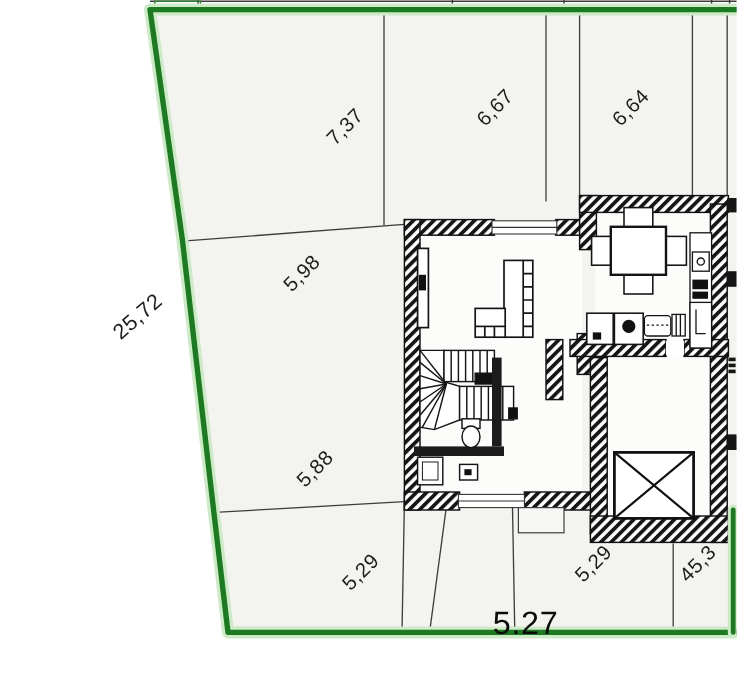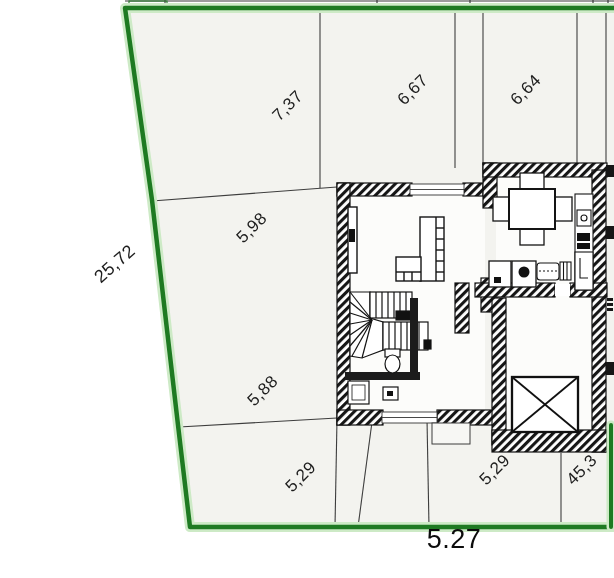--- a/index.html
+++ b/index.html
@@ -30,21 +30,21 @@
   
   .p-bnd{left:115px;top:264px;}
   .p-t1{left:288px;top:106px;}
   .p-t2{left:413px;top:90px;}
   .p-t3{left:526px;top:90px;}
   .p-l1{left:252px;top:228px;}
   .p-l2{left:263px;top:391px;}
   .p-b1{left:301px;top:477px;}
   .p-b2{left:495px;top:470px;}
   .p-b3{left:582px;top:470px;}
-  .p-tot{left:438px;top:539px;margin-left:16px;}
+  .p-tot{left:438px;top:520px;}
 </style>
 </head>
 <body>
 
 <div class="canvas">
 
   <svg width="614" height="578" viewBox="0 0 614 578">
     <defs>
       <pattern id="hatch" width="6" height="6" patternUnits="userSpaceOnUse" patternTransform="rotate(45)">
         <rect width="6" height="6" fill="#ffffff"></rect>

